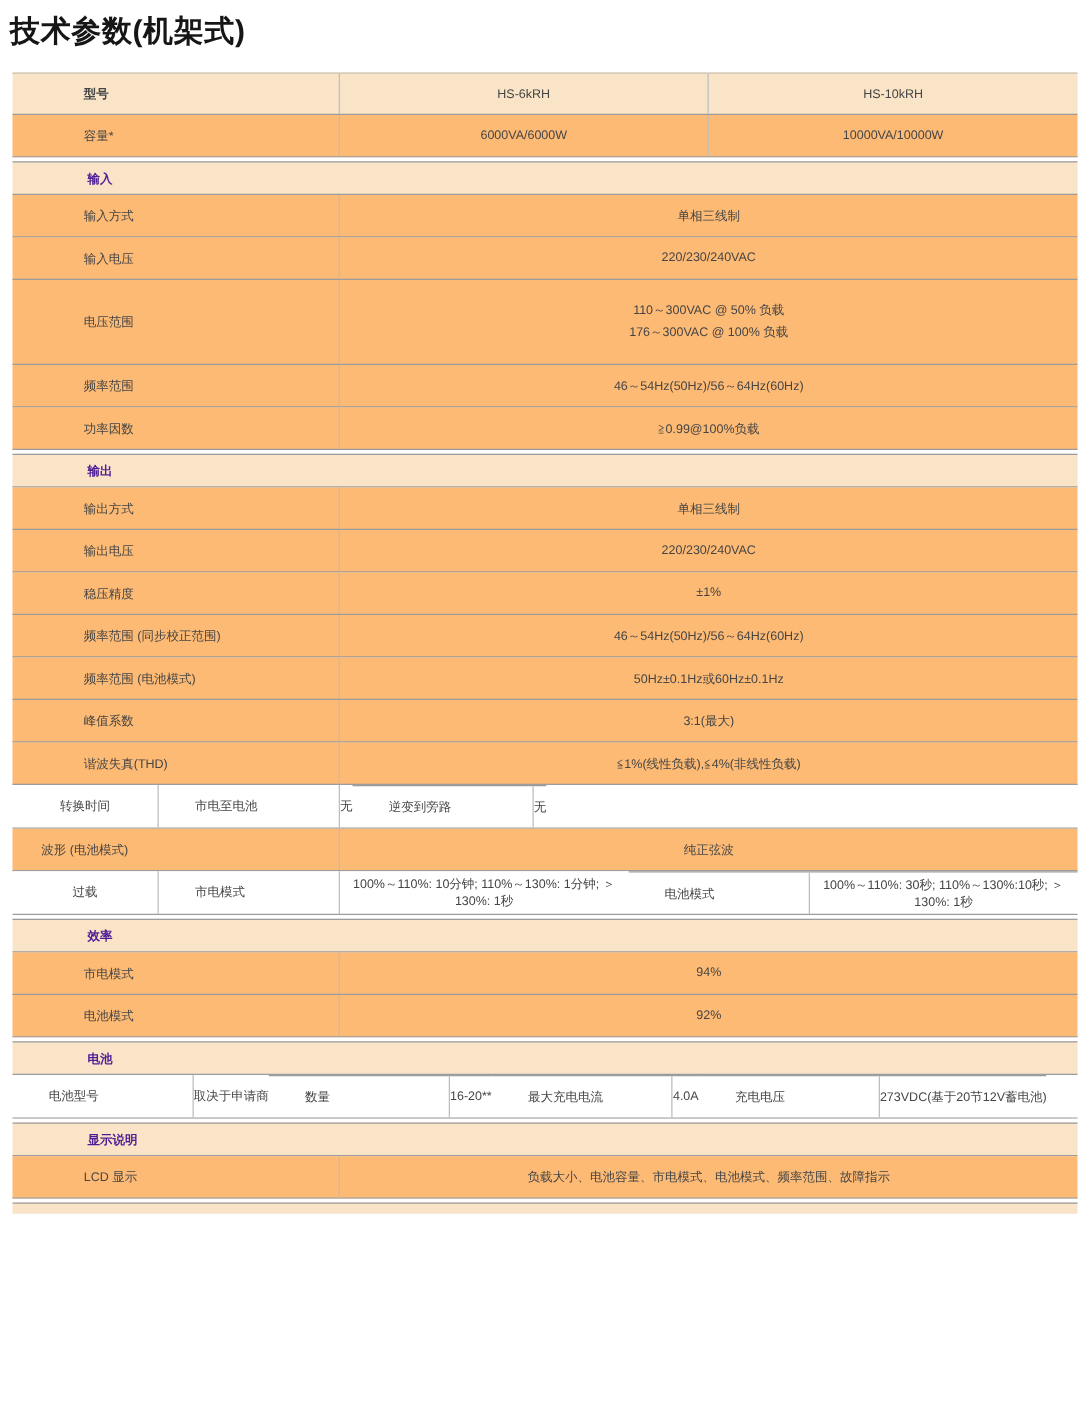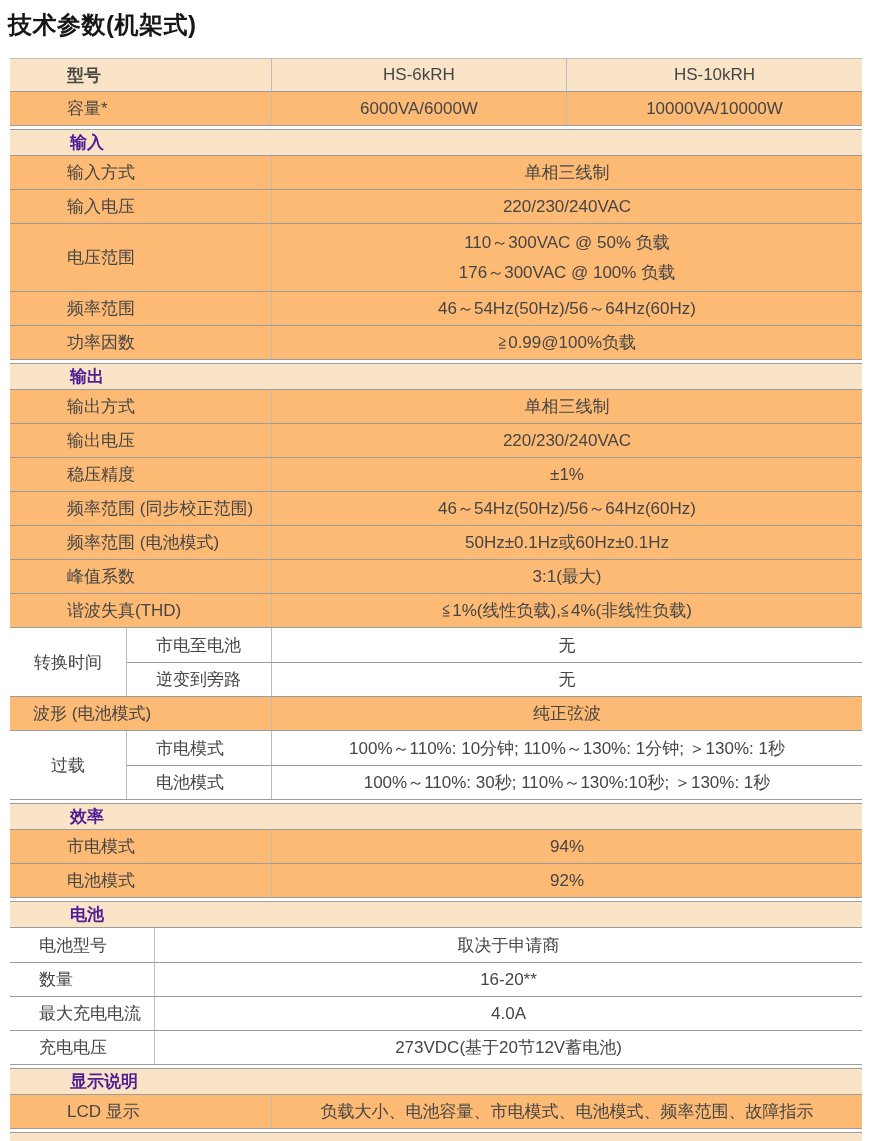--- a/index.html
+++ b/index.html
@@ -8,21 +8,21 @@
     width:872px; height:1141px; overflow:hidden;
     font-family:"Liberation Sans", sans-serif;
   }
   .page { width:872px; height:1141px; position:relative; background:#fff; }
   .title {
     font-size:24px; font-weight:700; color:#161616;
     padding:9px 0 0 8px; letter-spacing:.5px;
   }
   .spec-table {
     width:852px; margin:17px 0 0 10px;
-    color:var(--text,#454545); font-size:17px;
+    color:var(--text,#454545); font-size:10px;
   }
   
   .row { display:flex; align-items:stretch; height:34px; border-bottom:1px solid var(--row-border,#9c9c9c); background:#fdba74; }
   .row.tall { height:68px; }
   .row.head { background:var(--band,#f9e4c8); border-top:1px solid #c9c2b4; }
   .c { display:flex; align-items:center; min-width:0; }
   .c.label { width:262px; padding-left:57px; border-right:1px solid var(--divider,#bdbdbd); }
   .c.label.pad-sm { padding-left:23px; }
   .c.value { flex:1; justify-content:center; text-align:center; }
   .c.v2 { width:295px; justify-content:center; text-align:right; border-right:1px solid var(--divider,#bdbdbd); }
@@ -34,21 +34,21 @@
     height:27px; background:var(--band,#f9e4c8);
     border-top:1px solid var(--row-border,#9c9c9c);
     border-bottom:1px solid var(--row-border,#9c9c9c);
     display:flex; align-items:center; padding-left:60px; font-weight:700; color:#4c1d95;
   }
   .spacer { height:3px; background:#fff; }
   
   .group { display:flex; border-bottom:1px solid var(--row-border,#9c9c9c); background:#fff; }
   .gc { width:117px; display:flex; align-items:center; justify-content:center; text-align:right;
         border-right:1px solid var(--divider,#bdbdbd); }
-  .gcol { flex:1; display:flex; flex-direction:column; }
+  .gcol { flex:1; display:flex; flex-direction:row; }
   .srow { display:flex; height:34px; }
   .srow + .srow { border-top:1px solid var(--row-border,#9c9c9c); }
   .sc { width:145px; padding-left:29px; display:flex; align-items:center;
         border-right:1px solid var(--divider,#bdbdbd); }
   .sv { flex:1; display:flex; align-items:center; justify-content:center; text-align:center; }
   .bottom-strip { height:9px; background:var(--band,#f9e4c8); border-top:1px solid var(--row-border,#9c9c9c); }
 </style>
 </head>
 <body>
 

